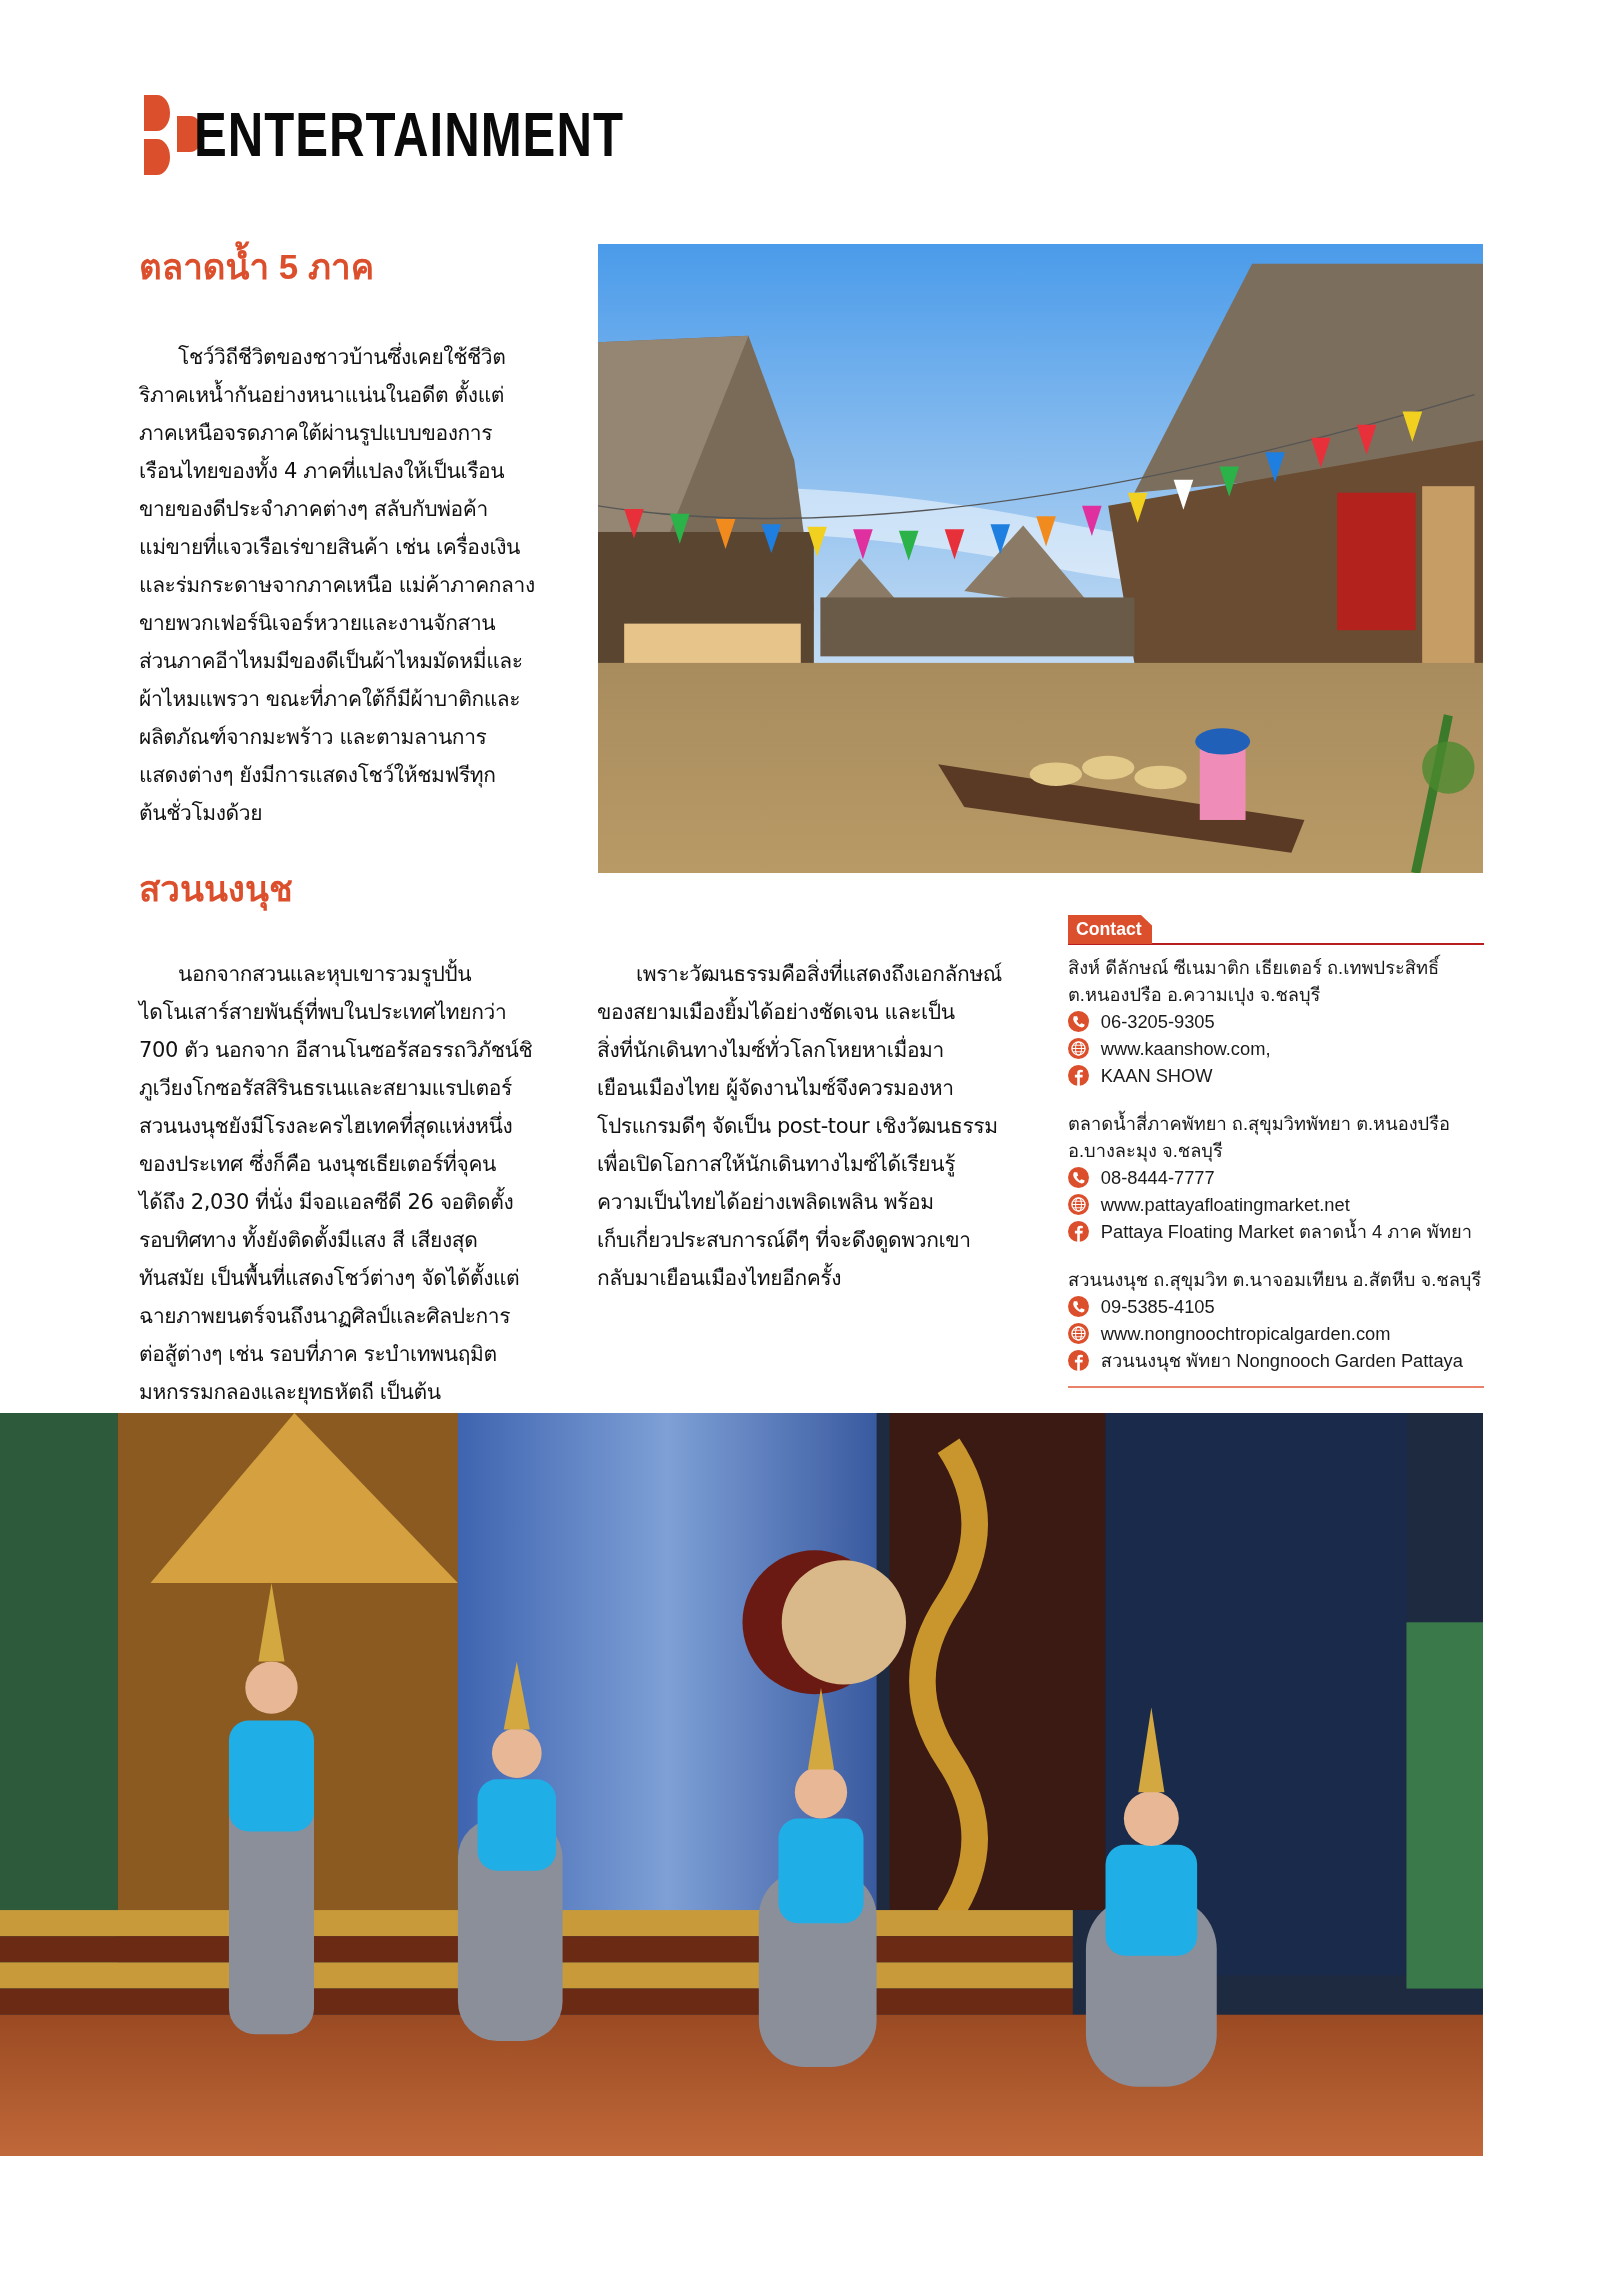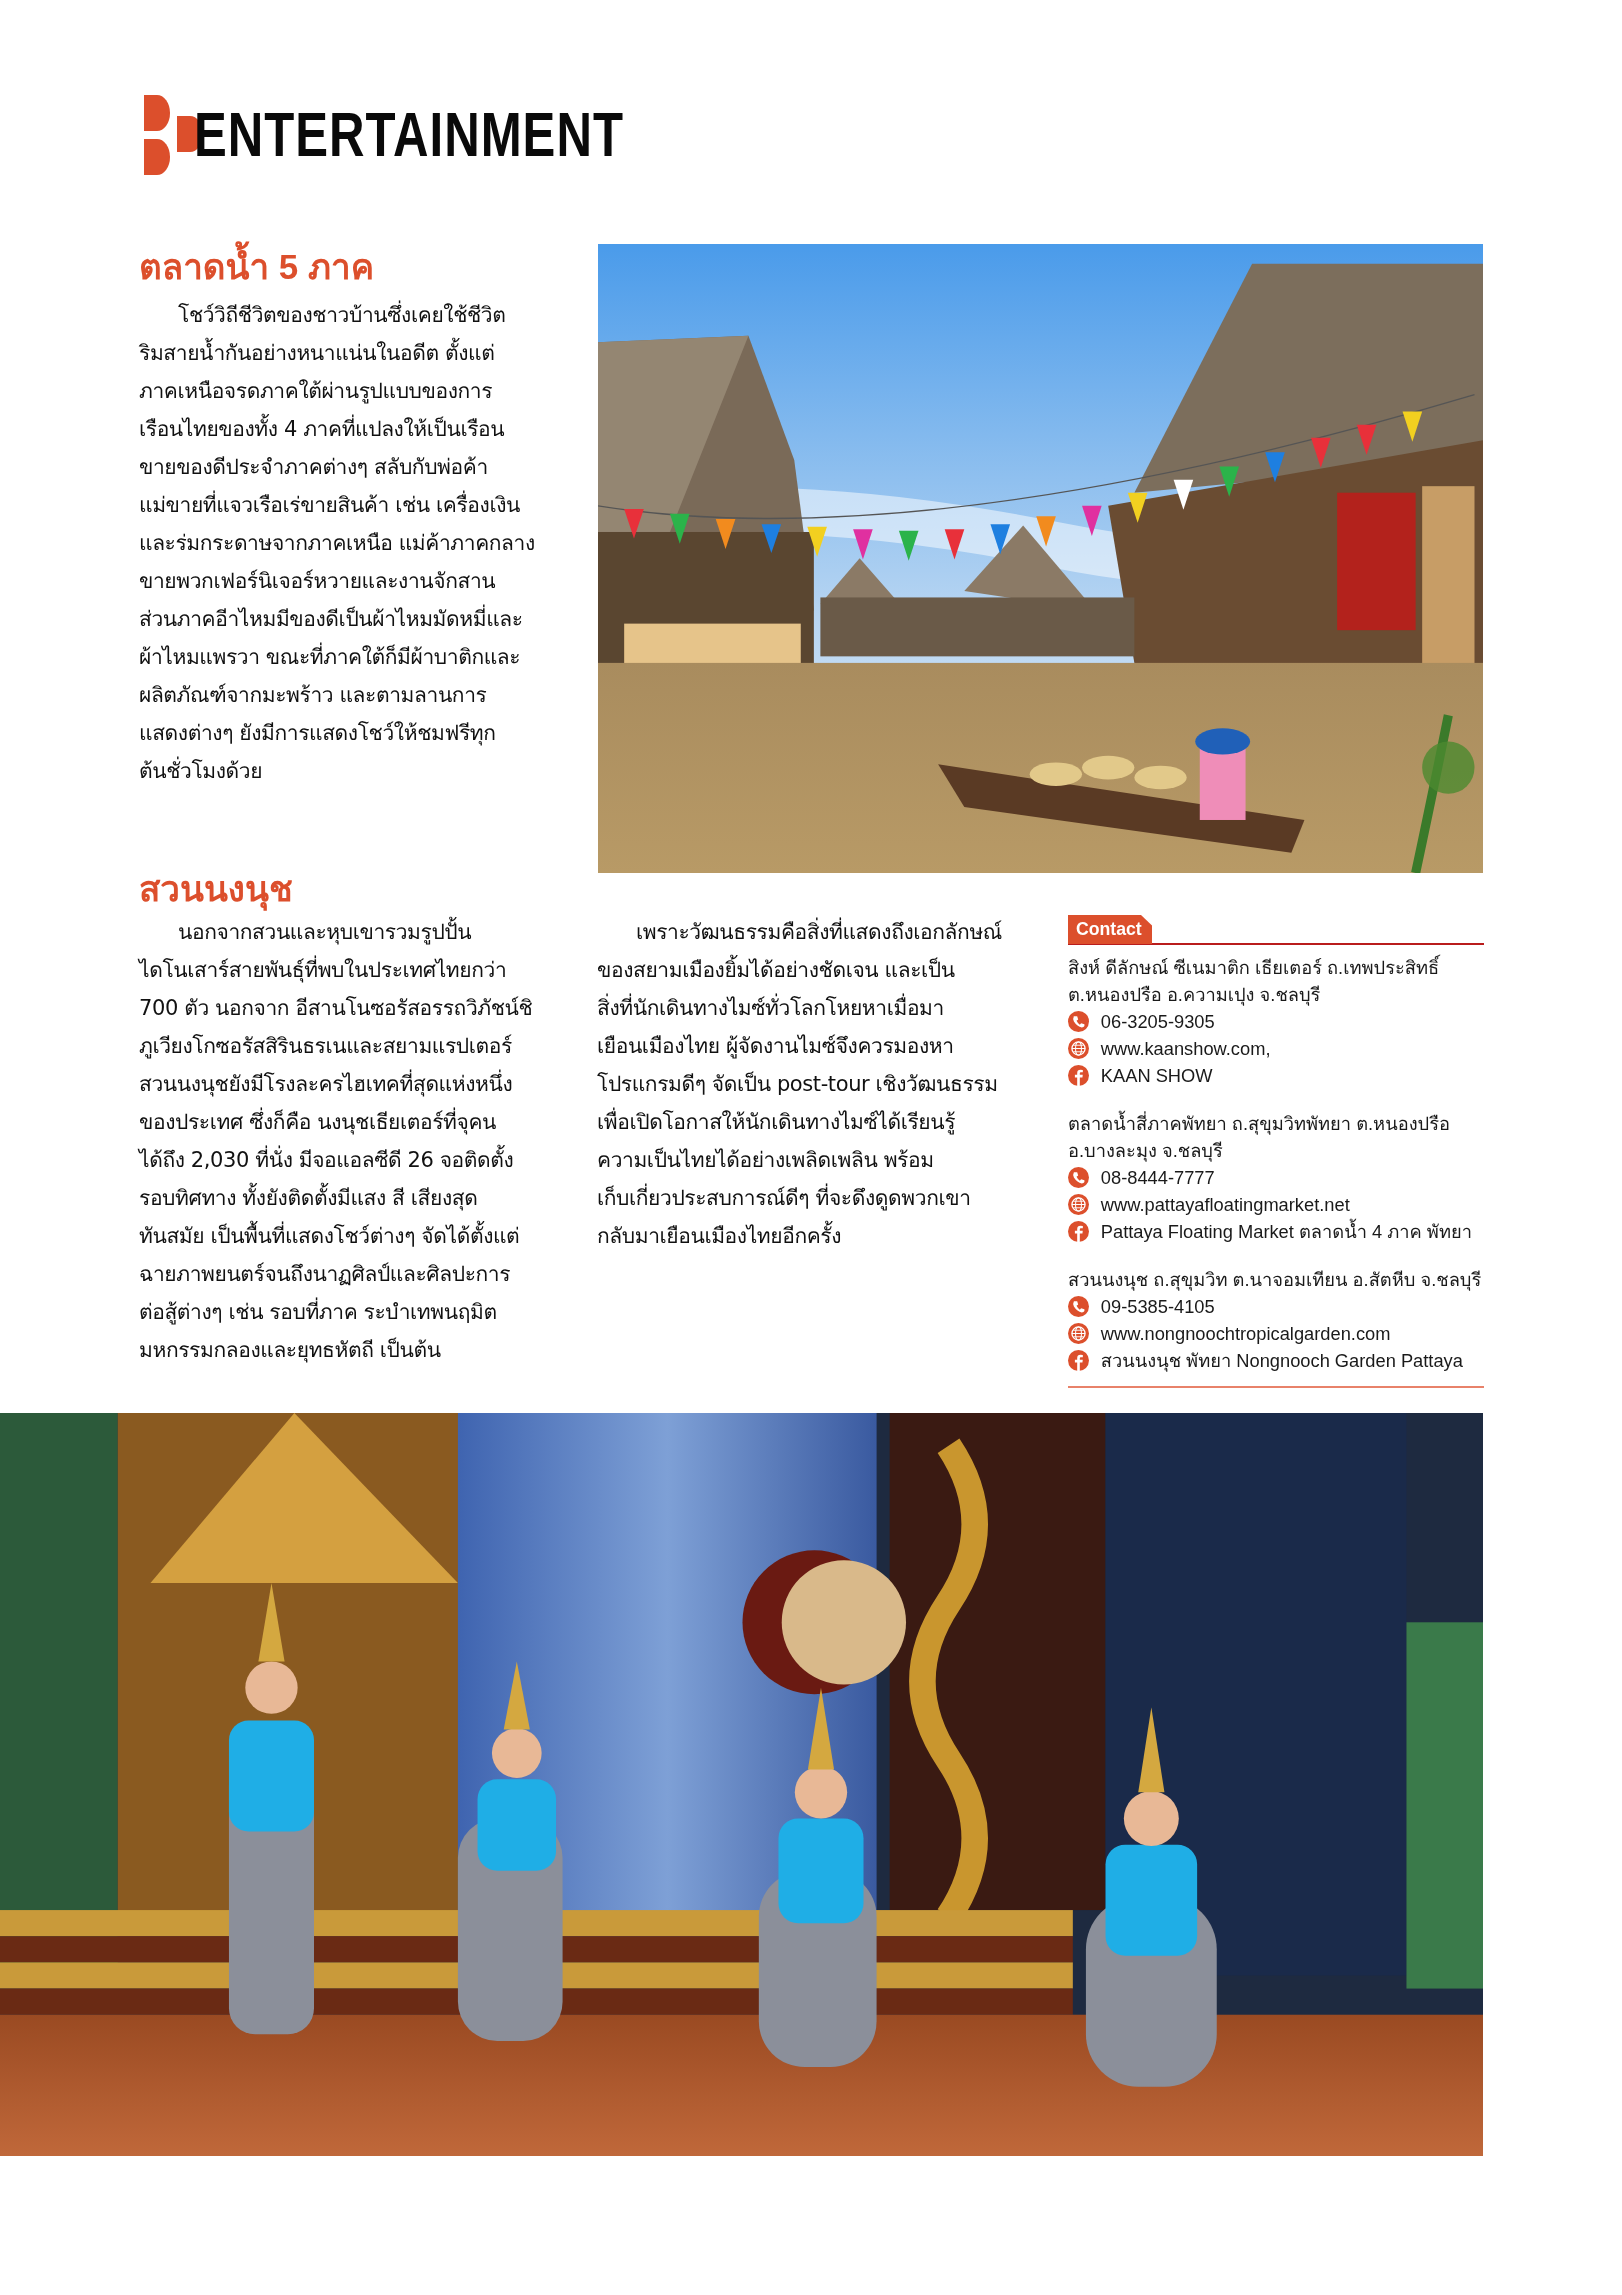--- a/index.html
+++ b/index.html
@@ -18,21 +18,21 @@
   
   .section-heading { position:absolute; font-family:"Liberation Sans",sans-serif; font-weight:bold; color:#DC4F2C;
     font-size:35px; line-height:39px; }
   #h1 { left:139px; top:247px; }
   #h2 { left:139px; top:869px; }
 
   
   .col { position:absolute; font-family:"DejaVu Sans",sans-serif; font-size:21px; line-height:38px; color:#111;
     font-weight:normal; letter-spacing:-0.4px; }
   .col p { white-space:nowrap; }
-  .col p.indent { padding-left:39px; }
+  .col p.indent { padding-left:39px;margin-top:42px; }
   #col1 { left:139px; top:296px; width:432px; }
   #col2 { left:139px; top:913px; width:432px; }
   #col3 { left:597px; top:913px; width:445px; }
 
   
   .photo { position:absolute; overflow:hidden; }
   #photo-market { left:598px; top:244px; width:885px; height:629px; }
   #photo-dance { left:0px; top:1413px; width:1483px; height:743px; }
 
   
@@ -54,21 +54,21 @@
 <div class="logo">
   <div class="d d1"></div>
   <div class="d d2"></div>
   <div class="d d3"></div>
 </div>
 <div class="page-title">ENTERTAINMENT</div>
 
 <div class="section-heading" id="h1">ตลาดน้ำ 5 ภาค</div>
 <div class="col" id="col1">
   <p class="indent">โชว์วิถีชีวิตของชาวบ้านซึ่งเคยใช้ชีวิต</p>
-  <p>ริมสายน้ำกันอย่างหนาแน่นในอดีต ตั้งแต่</p>
+  <p>ริภาคเหน้ำกันอย่างหนาแน่นในอดีต ตั้งแต่</p>
   <p>ภาคเหนือจรดภาคใต้ผ่านรูปแบบของการ</p>
   <p>เรือนไทยของทั้ง 4 ภาคที่แปลงให้เป็นเรือน</p>
   <p>ขายของดีประจำภาคต่างๆ สลับกับพ่อค้า</p>
   <p>แม่ขายที่แจวเรือเร่ขายสินค้า เช่น เครื่องเงิน</p>
   <p>และร่มกระดาษจากภาคเหนือ แม่ค้าภาคกลาง</p>
   <p>ขายพวกเฟอร์นิเจอร์หวายและงานจักสาน</p>
   <p>ส่วนภาคอีาไหมมีของดีเป็นผ้าไหมมัดหมี่และ</p>
   <p>ผ้าไหมแพรวา ขณะที่ภาคใต้ก็มีผ้าบาติกและ</p>
   <p>ผลิตภัณฑ์จากมะพร้าว และตามลานการ</p>
   <p>แสดงต่างๆ ยังมีการแสดงโชว์ให้ชมฟรีทุก</p>

